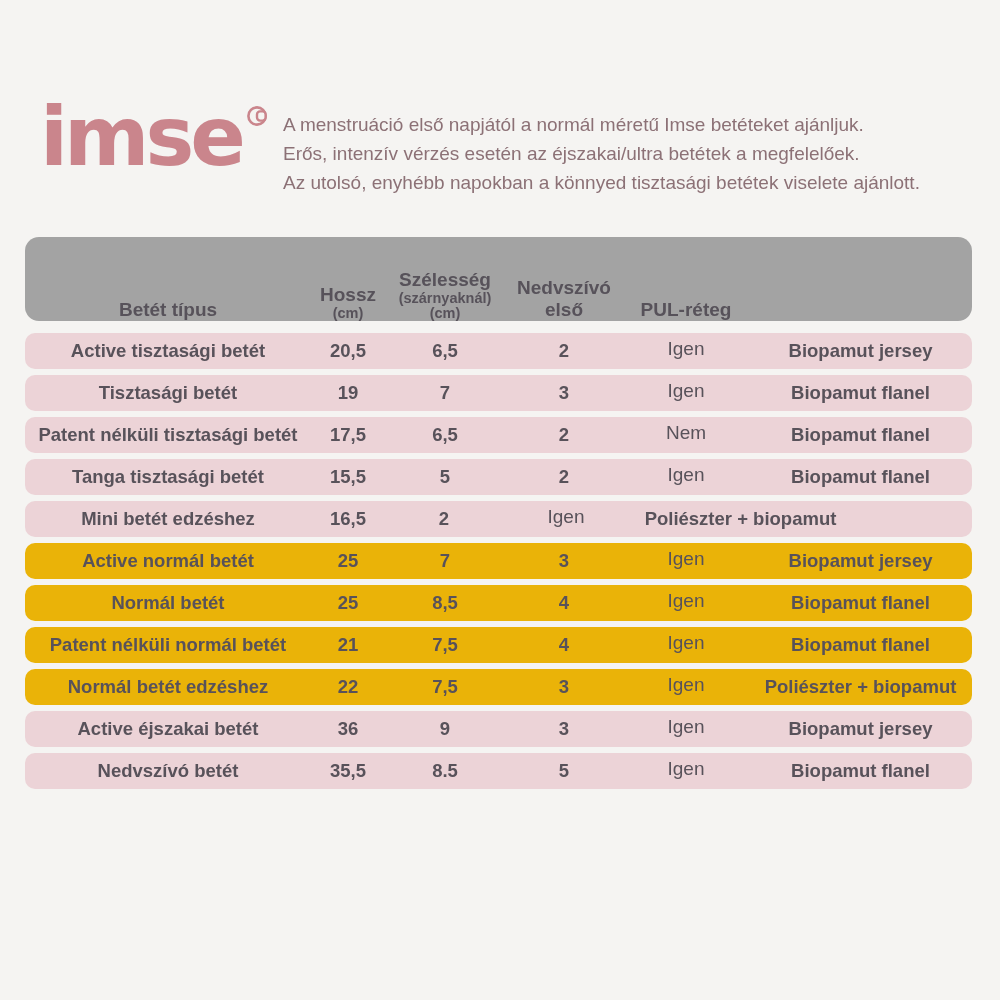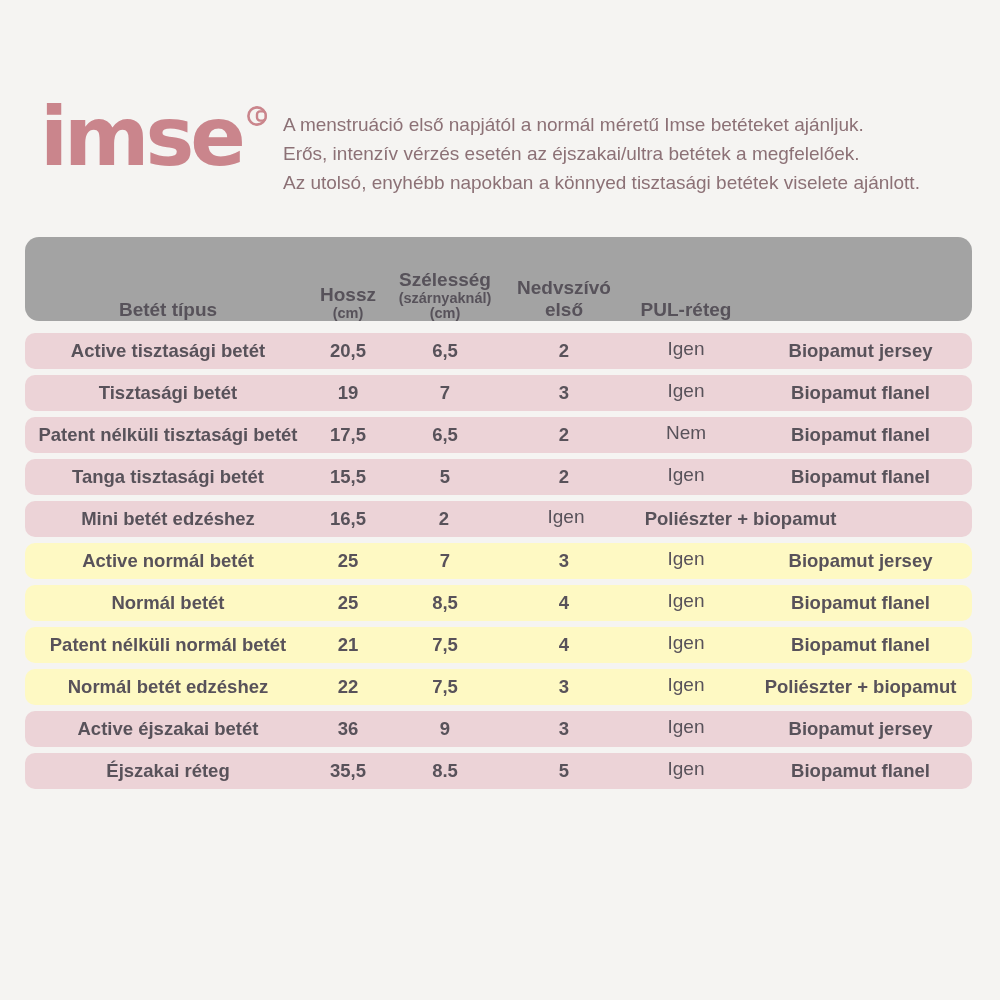--- a/index.html
+++ b/index.html
@@ -72,21 +72,21 @@
 
   .row {
     display: flex;
     align-items: stretch;
     height: 36px;
     border-radius: 10px;
     margin-bottom: 6px;
     color: #58525a;
   }
   .row.light { background: #ecd3d7; }
-  .row.dark  { background: #fef9c3; }
+  .row.dark  { background: #eab308; }
 
   .cell {
     display: flex;
     flex-direction: column;
     align-items: center;
     justify-content: center;
     text-align: center;
   }
   .c-type     { width: 286px; }
   .c-length   { width: 74px;  }
@@ -363,21 +363,21 @@
       <div class="cell c-pul">
           <span class="pul-text">Igen</span>
         </div>
       <div class="cell c-material">
           <span class="cell-text">Biopamut jersey</span>
         </div>
     </div>
 
     <div class="row light">
       <div class="cell c-type">
-          <span class="cell-text">Éjszakai réteg</span>
+          <span class="cell-text">Nedvszívó betét</span>
         </div>
       <div class="cell c-length">
           <span class="cell-text">35,5</span>
         </div>
       <div class="cell c-width">
           <span class="cell-text">8.5</span>
         </div>
       <div class="cell c-absorb">
           <span class="cell-text">5</span>
         </div>

